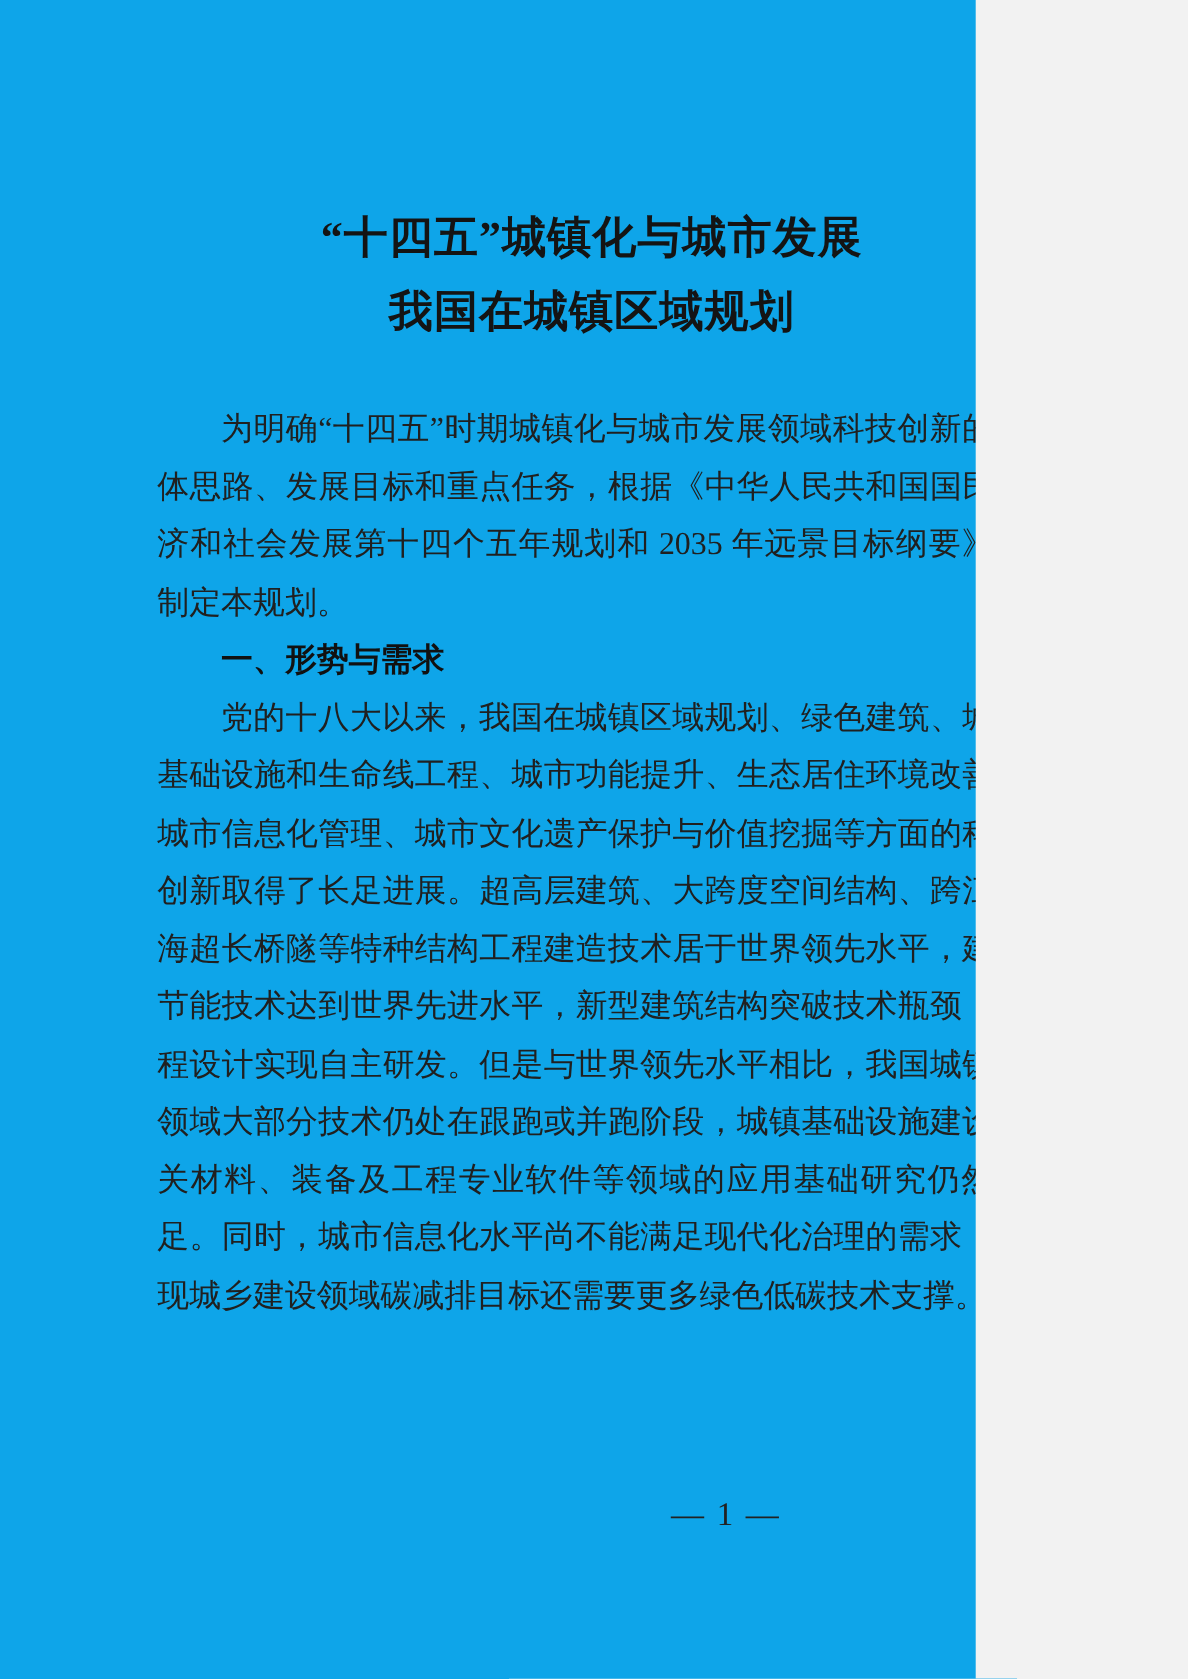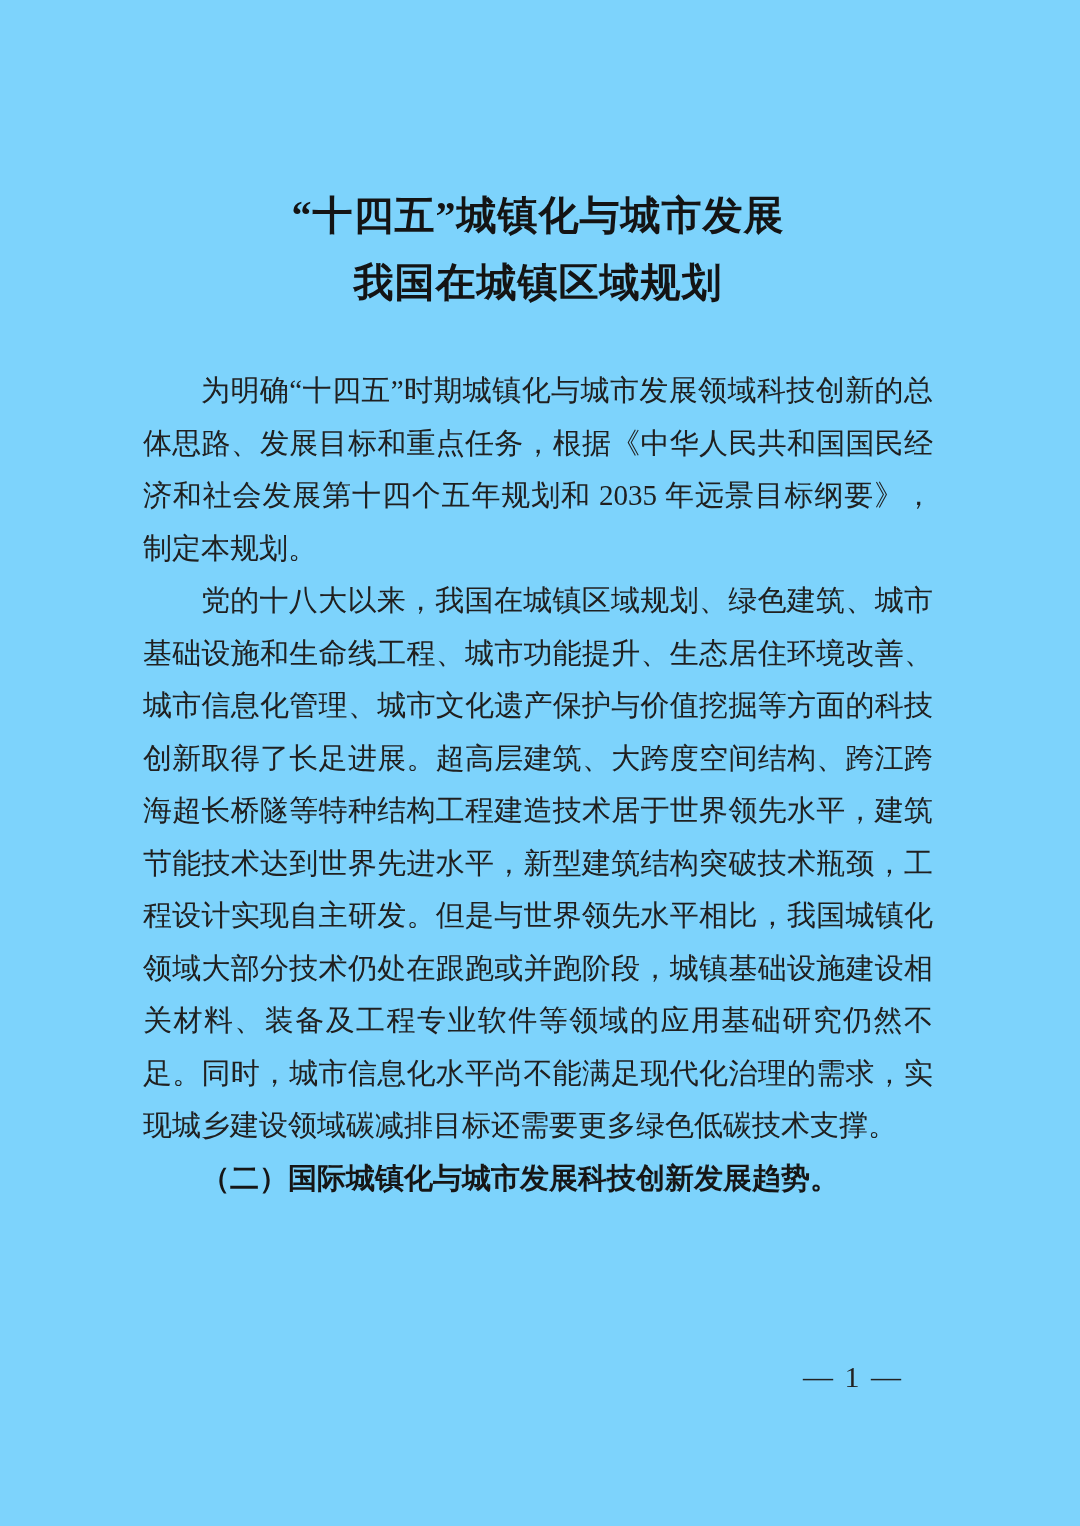--- a/index.html
+++ b/index.html
@@ -3,22 +3,22 @@
 <meta charset="utf-8">
 <style>
   html, body { margin:0; padding:0; }
   body {
     width:1080px; height:1526px;
     background:#f2f2f2;
     font-family:"Liberation Serif","DejaVu Serif",serif;
   }
   .page {
     position:relative;
-    width:1080px; height:1526px;
-    background:#7dd3fc;
+    width:887px; height:1526px;
+    background:#0ea5e9;
     color:#1c1c1c;
     overflow:hidden;
   }
   .content {
     position:absolute;
     left:143px; top:0;
     width:790px;
   }
   .doc-title {
     margin-top:182px;
@@ -66,23 +66,23 @@
   <div class="content">
 
     <div class="doc-title">
       <div>“十四五”城镇化与城市发展</div>
       <div>我国在城镇区域规划</div>
     </div>
 
     <div class="body-text">
       <p>为明确“十四五”时期城镇化与城市发展领域科技创新的总体思路、发展目标和重点任务，根据《中华人民共和国国民经济和社会发展第十四个五年规划和 2035 年远景目标纲要》，制定本规划。</p>
 
+      <p class="section-heading">一、形势与需求</p>
 
 
       <p>党的十八大以来，我国在城镇区域规划、绿色建筑、城市基础设施和生命线工程、城市功能提升、生态居住环境改善、城市信息化管理、城市文化遗产保护与价值挖掘等方面的科技创新取得了长足进展。超高层建筑、大跨度空间结构、跨江跨海超长桥隧等特种结构工程建造技术居于世界领先水平，建筑节能技术达到世界先进水平，新型建筑结构突破技术瓶颈，工程设计实现自主研发。但是与世界领先水平相比，我国城镇化领域大部分技术仍处在跟跑或并跑阶段，城镇基础设施建设相关材料、装备及工程专业软件等领域的应用基础研究仍然不足。同时，城市信息化水平尚不能满足现代化治理的需求，实现城乡建设领域碳减排目标还需要更多绿色低碳技术支撑。</p>
 
-      <p class="subsection-heading">（二）国际城镇化与城市发展科技创新发展趋势。</p>
     </div>
 
   </div>
 
   <div class="page-number">— 1 —</div>
 </div>
 
 </body></html>

